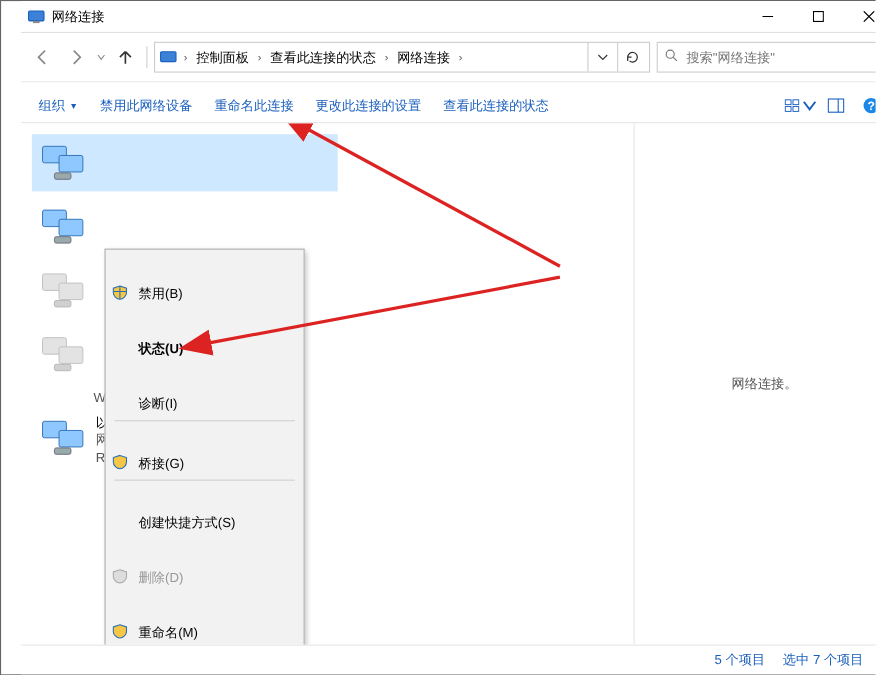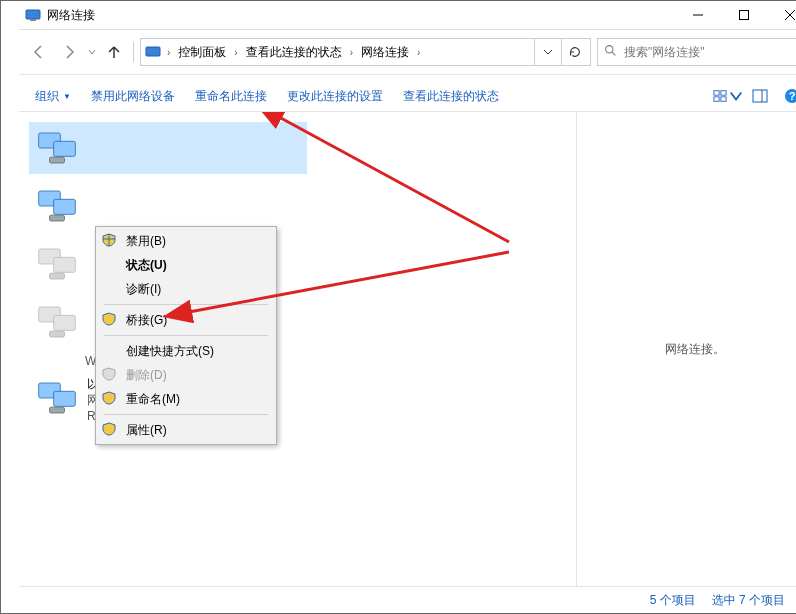--- a/index.html
+++ b/index.html
@@ -183,20 +183,21 @@
     z-index: 20;
   }
   .cm-item {
     display: flex;
     align-items: center;
     height: 24px;
     padding: 0 14px 0 30px;
     position: relative;
     font-size: 12px;
     color:#000;
+    margin-top:26px;
   }
   .cm-item.disabled { color:#999;}
   .cm-item .shield-icon {
     position: absolute;
     left: 6px;
     top: 4px;
   }
   .cm-item.bold { font-weight: bold;}
   .cm-sep {
     height: 1px;

